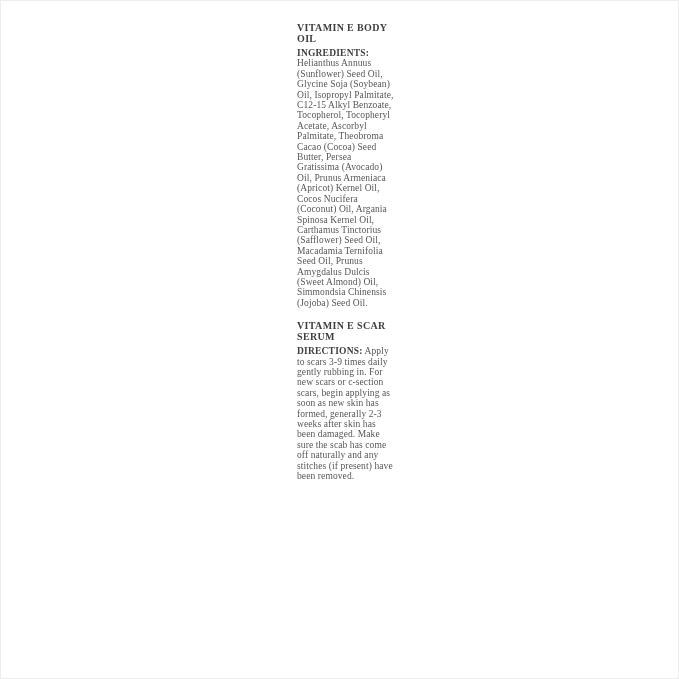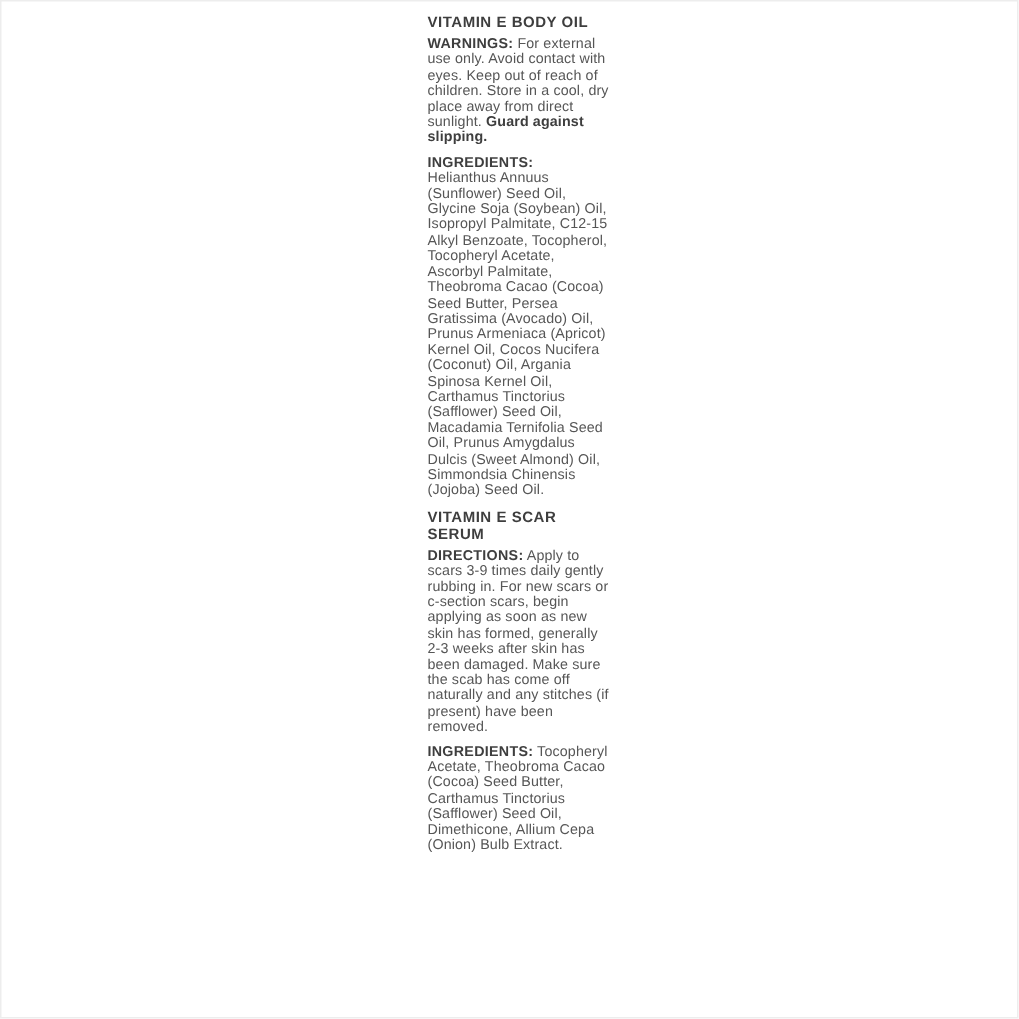--- a/index.html
+++ b/index.html
@@ -25,21 +25,22 @@
     position: absolute;
     left: 285px;
     top: 10px;
     width: 121px;
     color: #565656;
     font-size: 9.5px;
     line-height: 10.4px;
     letter-spacing: 0.1px;
   }
   .label-section {
-    margin: 0;
+    margin: 12px;
+    font-family: Liberation Serif, serif;
   }
   .label-section.second {
     margin-top: 7px;
   }
   .section-title {
     margin: 0 0 4px 0;
     font-size: 10px;
     line-height: 11px;
     font-weight: 700;
     color: #3e3e3e;
@@ -68,27 +69,25 @@
 <body>
 
 <div class="canvas-frame"></div>
 
 <div class="label-column">
 
   <div class="label-section">
     <h2 class="section-title">VITAMIN E BODY OIL</h2>
 
 
-    <p class="label-paragraph"><strong class="lead">WARNINGS:</strong><span> For external use only. Avoid contact with eyes. Keep out of reach of children. Store in a cool, dry place away from direct sunlight. </span><strong class="bold-tail">Guard against slipping.</strong></p>
 
     <p class="label-paragraph"><strong class="lead block">INGREDIENTS:</strong><span>Helianthus Annuus (Sunflower) Seed Oil, Glycine Soja (Soybean) Oil, Isopropyl Palmitate, C12-15 Alkyl Benzoate, Tocopherol, Tocopheryl Acetate, Ascorbyl Palmitate, Theobroma Cacao (Cocoa) Seed Butter, Persea Gratissima (Avocado) Oil, Prunus Armeniaca (Apricot) Kernel Oil, Cocos Nucifera (Coconut) Oil, Argania Spinosa Kernel Oil, Carthamus Tinctorius (Safflower) Seed Oil, Macadamia Ternifolia Seed Oil, Prunus Amygdalus Dulcis (Sweet Almond) Oil, Simmondsia Chinensis (Jojoba) Seed Oil.</span></p>
   </div>
 
   <div class="label-section second">
     <h2 class="section-title">VITAMIN E SCAR SERUM</h2>
 
     <p class="label-paragraph"><strong class="lead">DIRECTIONS:</strong><span> Apply to scars 3-9 times daily gently rubbing in. For new scars or c-section scars, begin applying as soon as new skin has formed, generally 2-3 weeks after skin has been damaged. Make sure the scab has come off naturally and any stitches (if present) have been removed.</span></p>
 
 
-    <p class="label-paragraph"><strong class="lead">INGREDIENTS:</strong><span> Tocopheryl Acetate, Theobroma Cacao (Cocoa) Seed Butter, Carthamus Tinctorius (Safflower) Seed Oil, Dimethicone, Allium Cepa (Onion) Bulb Extract.</span></p>
   </div>
 
 </div>
 
 </body></html>

